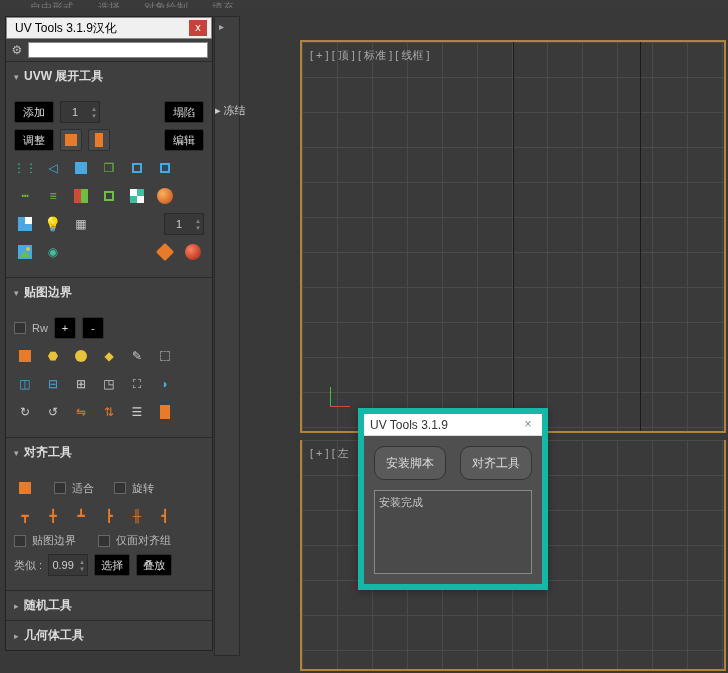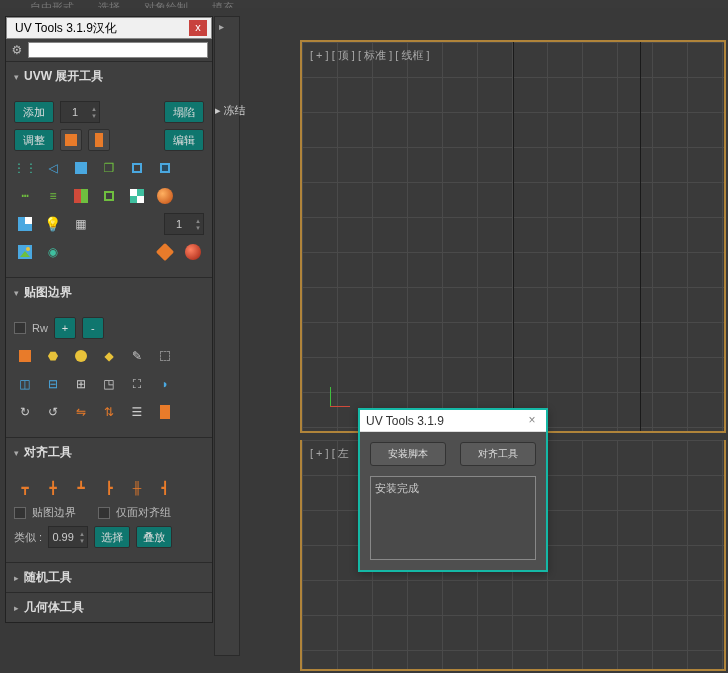--- a/index.html
+++ b/index.html
@@ -17,21 +17,21 @@
 
   .section { border-top: 1px solid #2a2a2a; }
   .section-header { display: flex; align-items: center; padding: 6px 8px; background: #3f3f3f; cursor: pointer; }
   .section-header .arrow { width: 10px; color: #aaa; font-size: 9px; }
   .section-header .label { font-weight: bold; color: #dcdcdc; font-size: 12px; }
   .section-header.collapsed .arrow::before { content: "▸"; }
   .section-header .arrow::before { content: "▾"; }
   .section-body { padding: 4px 8px 8px; }
 
   .row { display: flex; gap: 6px; margin: 6px 0; align-items: center; }
-  .btn { height: 22px; background: #0f766e; border: 1px solid #2e2e2e; color: #ddd; font-size: 11px; display: inline-flex; align-items: center; justify-content: center; padding: 0 8px; cursor: pointer; border-radius: 2px; }
+  .btn { height: 22px; background: #000000; border: 1px solid #2e2e2e; color: #ddd; font-size: 11px; display: inline-flex; align-items: center; justify-content: center; padding: 0 8px; cursor: pointer; border-radius: 2px; }
   .btn.small { padding: 0 4px; min-width: 22px; }
   .spinner { display: flex; align-items: center; background: #383838; border: 1px solid #2a2a2a; height: 22px; }
   .spinner input { width: 28px; background: transparent; border: none; color: #ccc; font-size: 11px; text-align: center; outline: none; }
   .spinner .ud { width: 10px; color: #888; font-size: 7px; line-height: 7px; cursor: pointer; text-align: center; }
 
   .icon-btn { width: 22px; height: 22px; background: #4a4a4a; border: 1px solid #2e2e2e; display: inline-flex; align-items: center; justify-content: center; cursor: pointer; border-radius: 2px; }
   .icon-btn svg, .icon-btn span.ic { width: 14px; height: 14px; }
   .flat { background: transparent; border-color: transparent; }
 
   .ic-box { width: 12px; height: 12px; display: inline-block; }
@@ -56,27 +56,27 @@
   .viewport .gizmo .y { position: absolute; left: 0; bottom: 0; width: 1px; height: 20px; background: #3fbf3f; }
   .viewport .gizmo .x { position: absolute; left: 0; bottom: 0; width: 20px; height: 1px; background: #d04a3a; }
 
   .viewport2 { position: absolute; left: 300px; top: 440px; right: 2px; bottom: 2px; background: #3a3a3a; border-left: 2px solid #b0843a; border-right: 2px solid #b0843a; border-bottom: 2px solid #b0843a; }
   .viewport2 .grid { position:absolute; inset:0; background-image:
      linear-gradient(#4a4a4a 1px, transparent 1px),
      linear-gradient(90deg, #4a4a4a 1px, transparent 1px);
      background-size:35px 35px; }
   .viewport2 .vplabel { position: absolute; top: 6px; left: 8px; color: #a8a8a8; font-size: 11px; }
 
-  .dialog { position: absolute; left: 358px; top: 408px; width: 190px; background: #fcfcfc; border: 2px solid #14b8a6; box-shadow: 0 2px 8px rgba(0,0,0,.3); z-index: 10; }
+  .dialog { position: absolute; left: 358px; top: 408px; width: 190px; background: #fcfcfc; border: 6px solid #14b8a6; box-shadow: 0 2px 8px rgba(0,0,0,.3); z-index: 10; }
   .dialog .dlg-title { height: 22px; background: #fff; color: #333; font-size: 12px; display: flex; align-items: center; padding: 0 6px; border-bottom: 1px solid #ddd; }
   .dialog .dlg-title .t { flex: 1; }
   .dialog .dlg-title .x { width: 16px; height: 16px; text-align: center; color: #888; cursor: pointer; }
   .dialog .dlg-body { background: #4f4f4f; padding: 10px; }
   .dialog .dlg-buttons { display: flex; gap: 14px; margin-bottom: 10px; }
-  .dialog .dlg-btn { flex: 1; height: 24px; background: #5a5a5a; border: 1px solid #333; border-radius: 3px; color: #ddd; font-size: 10px; display: flex; align-items:center; justify-content:center; cursor: pointer; }
+  .dialog .dlg-btn { flex: 1; height: 34px; background: #5a5a5a; border: 1px solid #333; border-radius: 10px; color: #ddd; font-size: 12px; display: flex; align-items:center; justify-content:center; cursor: pointer; }
   .dialog .dlg-output { height: 84px; border: 1px solid #888; background: #4a4a4a; color: #ccc; font-size: 11px; padding: 4px; }
 
   .spacer { flex: 1; }
   input.numfield { background: #383838; border: 1px solid #2a2a2a; color: #ccc; font-size: 11px; height: 20px; width: 60px; padding: 0 4px; outline: none; }
   .sphere { width: 16px; height: 16px; border-radius: 50%; display: inline-block; }
 </style>
 </head>
 <body>
 
 <div class="topmenu">
@@ -284,20 +284,31 @@
       </div>
     </div>
   </div>
 
   <div class="section">
     <div class="section-header">
       <span class="arrow"></span>
       <span class="label">对齐工具</span>
     </div>
     <div class="section-body">
+      <div class="row">
+        <span class="icon-btn flat">
+            <span class="ic-box c-orange"></span>
+          </span>
+        <span class="spacer" style="flex:0 0 6px"></span>
+        <span class="checkbox"></span>
+        <span class="labeltext">适合</span>
+        <span style="width:8px"></span>
+        <span class="checkbox"></span>
+        <span class="labeltext">旋转</span>
+      </div>
       <div class="row">
         <span class="icon-btn flat">
             <span style="color:#e87b2a">┳</span>
           </span>
         <span class="icon-btn flat">
             <span style="color:#e87b2a">╋</span>
           </span>
         <span class="icon-btn flat">
             <span style="color:#e87b2a">┻</span>
           </span>

